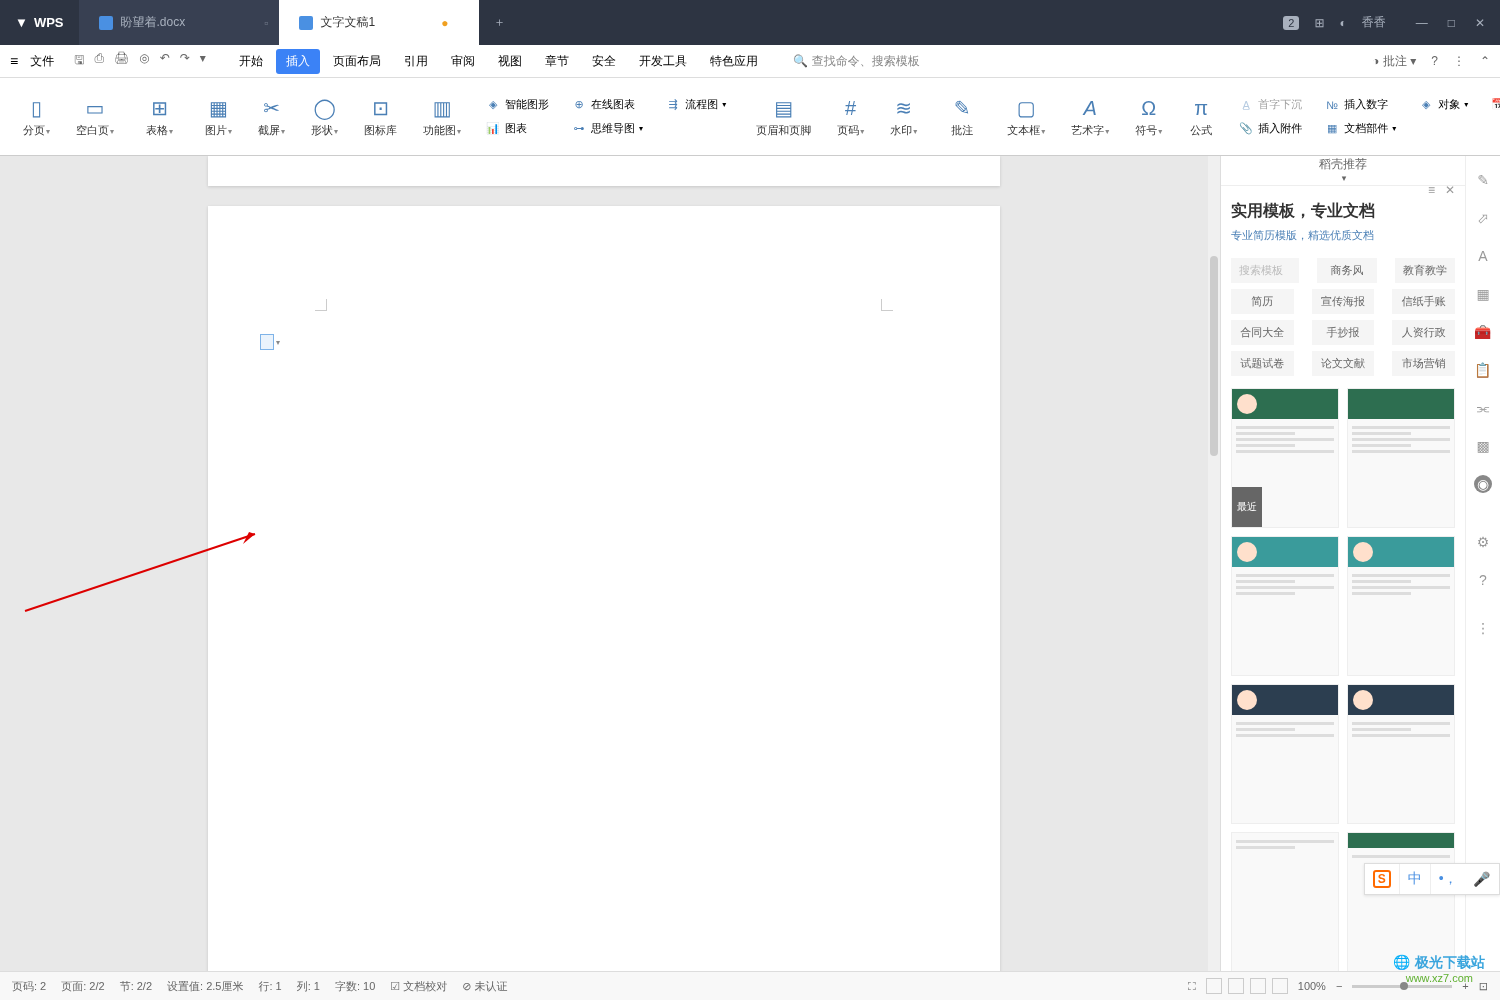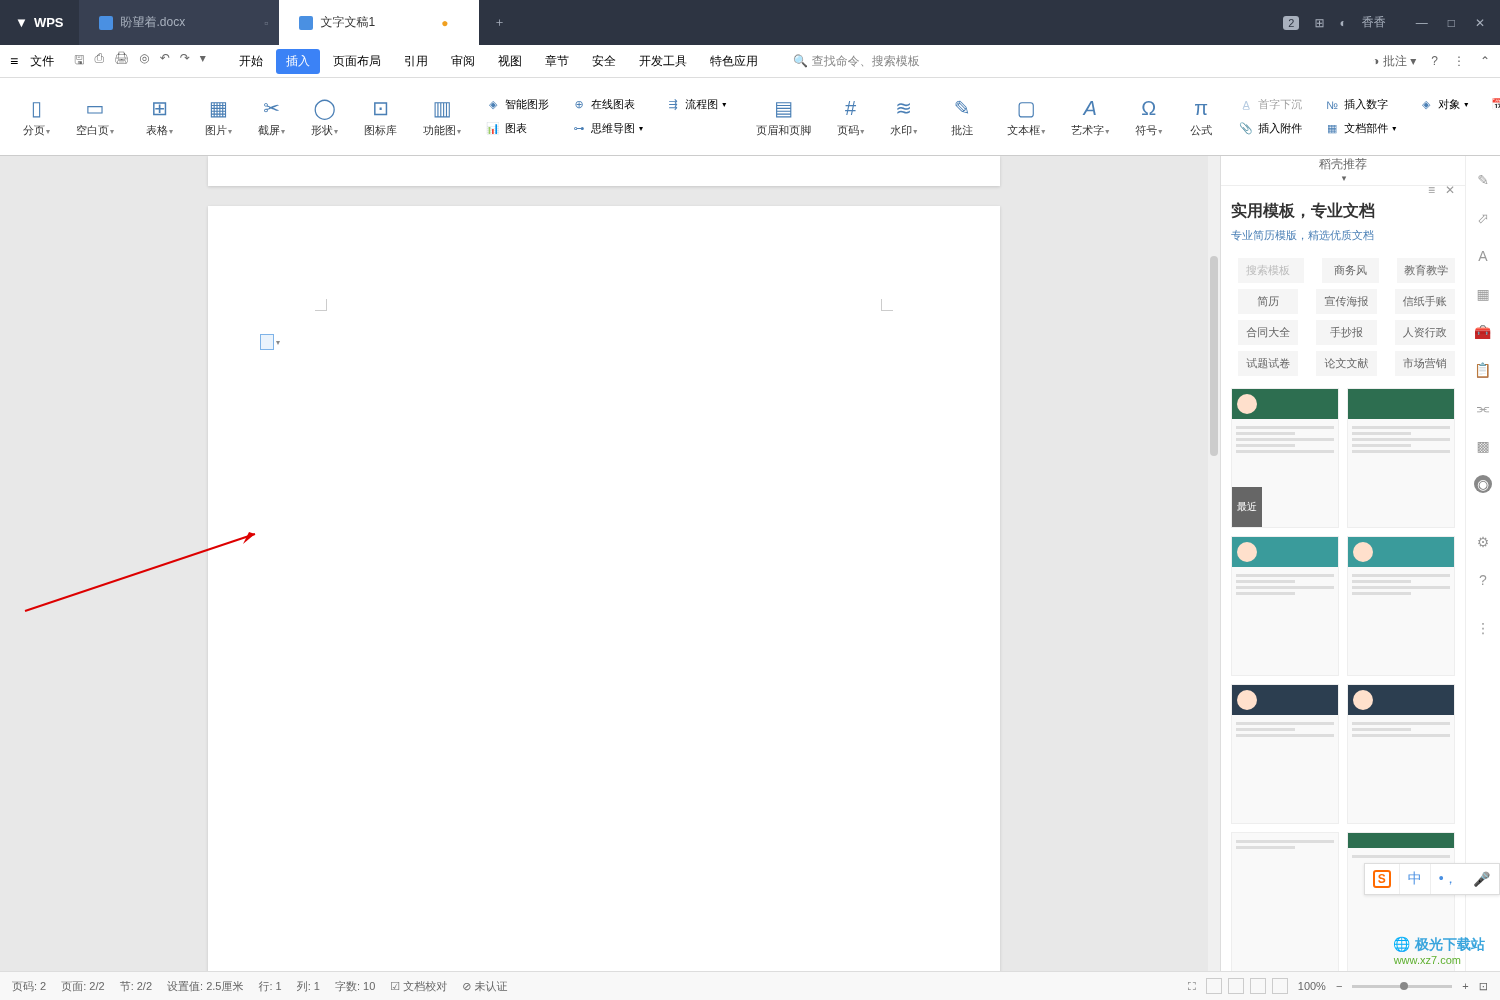--- a/index.html
+++ b/index.html
@@ -64,21 +64,21 @@
 .arrow-head { fill: #d00; }
 
 
 .side-panel { width: 245px; background: #fff; border-left: 1px solid #ddd; display: flex; flex-direction: column; }
 .panel-header { height: 30px; display: flex; align-items: center; padding: 0 10px; border-bottom: 1px solid #eee; font-size: 12px; color: #666; flex-direction: column; }
 .panel-header .phc { margin-left: auto; display: flex; gap: 10px; color: #999; }
 .panel-banner { padding: 15px 10px; }
 .panel-banner h3 { font-size: 16px; color: #333; font-weight: bold; }
 .panel-banner p { font-size: 11px; color: #4a7fb5; margin-top: 6px; }
 .panel-filters { padding: 0 10px; }
-.filter-row { display: flex; gap: 18px; margin-bottom: 6px; margin-left: 7px; }
+.filter-row { display: flex; gap: 18px; margin-bottom: 6px; }
 .filter-cell { flex: 1; background: #f5f5f5; padding: 5px 0; text-align: center; font-size: 11px; color: #666; cursor: pointer; }
 .filter-cell.input { text-align: left; padding-left: 8px; color: #bbb; }
 .template-grid { flex: 1; overflow-y: auto; padding: 6px 10px; display: grid; grid-template-columns: 1fr 1fr; gap: 8px; }
 .template-card { height: 140px; background: #f9f9f9; border: 1px solid #eee; position: relative; overflow: hidden; }
 .template-card .tc-head { height: 30px; }
 .tc-green { background: #2d6e50; }
 .tc-teal { background: #3a9b9b; }
 .tc-dark { background: #2c3e50; }
 .tc-body { padding: 4px; }
 .tc-line { height: 3px; background: #ddd; margin: 3px 0; }
@@ -104,21 +104,21 @@
 .view-btn { width: 16px; height: 16px; border: 1px solid #ccc; }
 
 
 .ime-box { position: absolute; bottom: 105px; right: 0; display: flex; background: #fff; border: 1px solid #ddd; box-shadow: 0 1px 3px rgba(0,0,0,0.1); }
 .ime-cell { padding: 6px 8px; font-size: 14px; display: flex; align-items: center; }
 .ime-s { background: #fff; color: #ff6a00; font-weight: bold; border-right: 1px solid #eee; }
 .ime-s .sbox { width:18px; height:18px; border:2px solid #ff6a00; border-radius:3px; display:flex; align-items:center; justify-content:center; font-size:12px; }
 .ime-zh { color: #4a90e2; border-right: 1px solid #eee; }
 
 
-.watermark { position: absolute; bottom: 34px; right: 15px; text-align: left; }
+.watermark { position: absolute; bottom: 16px; right: 15px; text-align: center; }
 .watermark .wm-logo { font-size: 14px; color: #3aa5dd; font-weight: bold; }
 .watermark .wm-url { font-size: 11px; color: #5fb030; }
 </style>
 </head>
 <body>
 
 <div class="titlebar">
   <div class="app-logo">
     <span>▼</span>
     <span>WPS</span>

